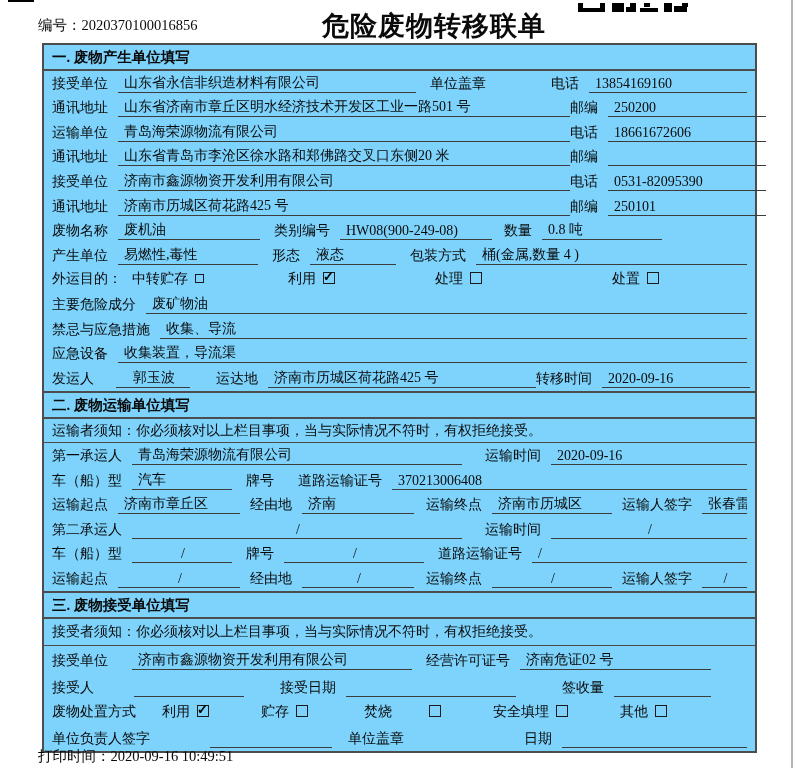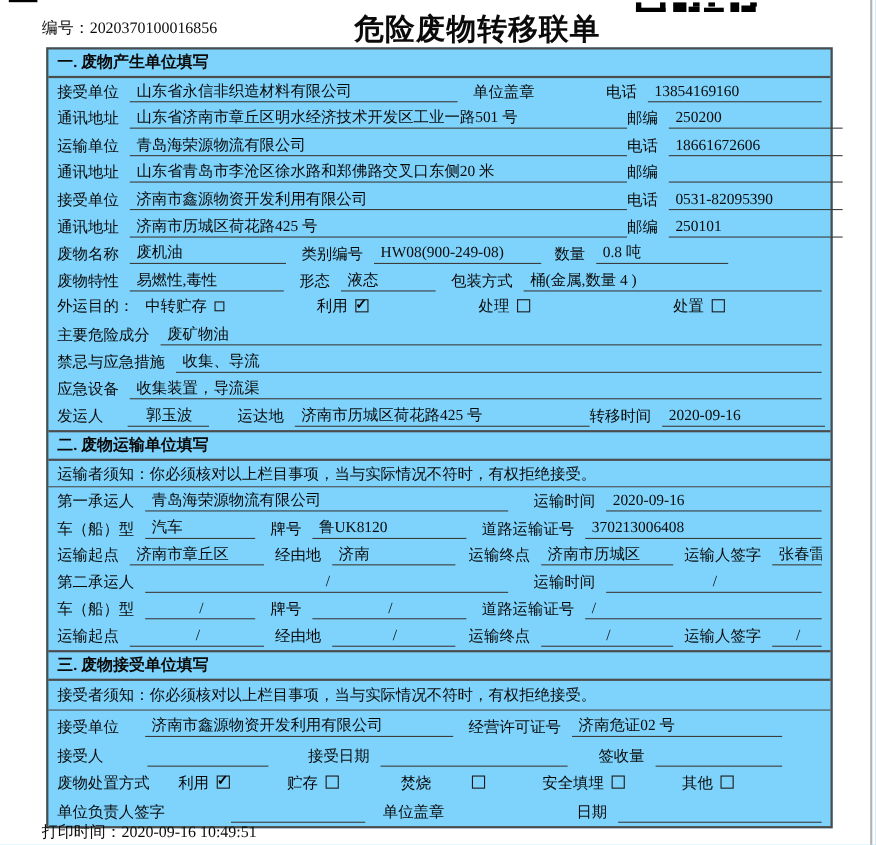--- a/index.html
+++ b/index.html
@@ -147,21 +147,21 @@
     <div class="row">
       <span class="lbl">废物名称</span>
       <span class="u w142">废机油</span>
       <span class="lbl" style="margin-left:14px;">类别编号</span>
       <span class="u w152">HW08(900-249-08)</span>
       <span class="lbl" style="margin-left:12px;text-align:right;">数量</span>
       <span class="u w120">0.8 吨</span>
     </div>
 
     <div class="row">
-      <span class="lbl">废物特性</span>
+      <span class="lbl">产生单位</span>
       <span class="u w140">易燃性,毒性</span>
       <span class="lbl" style="margin-left:14px;">形态</span>
       <span class="u w86">液态</span>
       <span class="lbl" style="margin-left:14px;">包装方式</span>
       <span class="u grow">桶(金属,数量  4 )</span>
     </div>
 
     <div class="row" style="align-items:center;">
       <span class="lbl">外运目的：</span>
       <span class="opt">
@@ -222,21 +222,20 @@
       <span class="rt">
           <span class="lbl">运输时间</span>
           <span class="u w196">2020-09-16</span>
         </span>
     </div>
 
     <div class="row">
       <span class="lbl">车（船）型</span>
       <span class="u w100">汽车</span>
       <span class="lbl" style="margin-left:14px;">牌号</span>
-      <span class="u w140">鲁UK8120</span>
       <span class="lbl" style="margin-left:14px;">道路运输证号</span>
       <span class="u grow">370213006408</span>
     </div>
 
     <div class="row">
       <span class="lbl">运输起点</span>
       <span class="u w122">济南市章丘区</span>
       <span class="lbl" style="margin-left:10px;">经由地</span>
       <span class="u w112">济南</span>
       <span class="lbl" style="margin-left:12px;">运输终点</span>
@@ -287,21 +286,21 @@
       <span class="u w280" style="margin-left:14px;">济南市鑫源物资开发利用有限公司</span>
       <span class="lbl" style="margin-left:14px;">经营许可证号</span>
       <span class="u grow" style="margin-right:36px;">济南危证02 号</span>
     </div>
 
     <div class="row">
       <span class="lbl">接受人</span>
       <span class="u w110" style="margin-left:30px;"></span>
       <span class="lbl" style="margin-left:36px;">接受日期</span>
       <span class="u w170"></span>
-      <span class="lbl" style="margin-left:28px;">签收量</span>
+      <span class="lbl" style="margin-left:46px;">签收量</span>
       <span class="u grow" style="margin-right:36px;"></span>
     </div>
 
     <div class="row" style="align-items:center;">
       <span class="lbl">废物处置方式</span>
       <span class="opt" style="margin-left:16px;">
           <span>利用</span>
           <span class="cb" data-checked="true"></span>
         </span>
       <span class="opt" style="margin-left:52px;">

